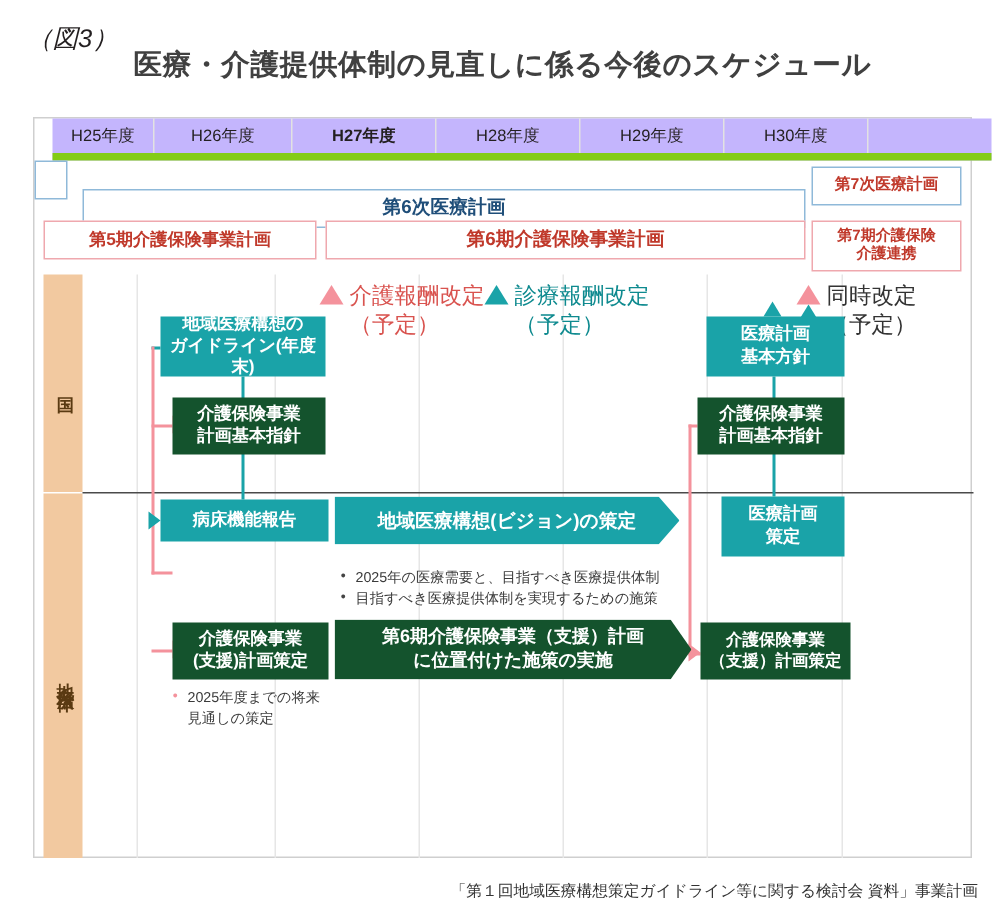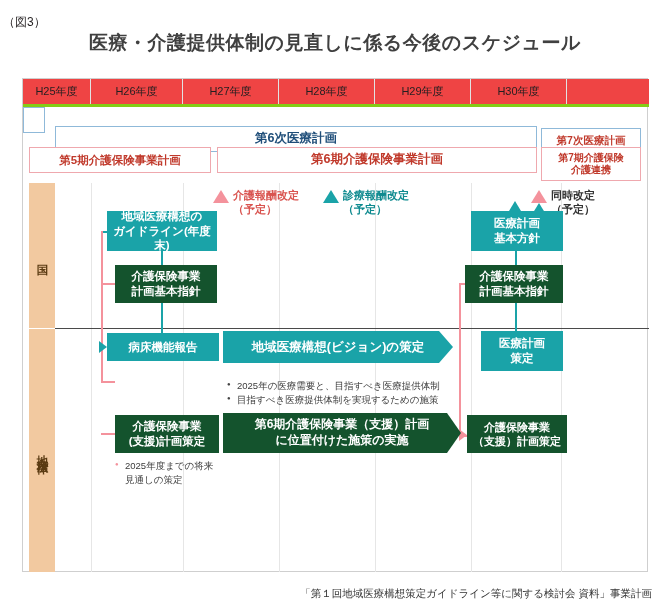--- a/index.html
+++ b/index.html
@@ -9,52 +9,52 @@
     background: #ffffff;
     font-family: "Liberation Sans", sans-serif;
     color: #231f20;
     position: relative;
     overflow: hidden;
   }
   .page {
     position: absolute; inset: 0;
   }
   .fig-label {
-    position: absolute; left: 3px; top: 14px;
-    font-size: 12px; color: #231f20;
+    position: absolute; left: 18px; top: 14px;
+    font-size: 17px; color: #231f20; font-style: italic;
   }
   .title {
     position: absolute; left: 0; top: 30px; width: 670px;
     text-align: center;
     font-size: 19px; font-weight: bold; letter-spacing: 0.5px;
     color: #404040;
   }
   .frame {
     position: absolute; left: 22px; top: 78px;
     width: 626px; height: 494px;
     border: 1px solid #cfcfcf;
     background: #fff;
   }
   
   .years {
-    position: absolute; left: 0; top: 0; width: 626px; height: 28px;
+    position: absolute; left: 12px; top: 0; width: 626px; height: 28px;
     display: flex;
-    border-bottom: 3px solid #84cc16;
-    background: #ef4444;
+    border-bottom: 5px solid #84cc16;
+    background: #c4b5fd;
   }
   .years .yr {
     font-size: 11px; color: #231f20;
     display: flex; align-items: center; justify-content: center;
     border-right: 1px solid #e2e2e2;
   }
   .years .yr:last-child { border-right: none; }
   
   .c0 { width: 68px; }
   .c1 { width: 92px; }
-  .c2 { width: 96px; }
+  .c2 { width: 96px; font-weight: bold; }
   .c3 { width: 96px; }
   .c4 { width: 96px; }
   .c5 { width: 96px; }
   .c6 { width: 82px; }
 
   
   .plans {
     position: absolute; left: 0; top: 28px; width: 626px; height: 70px;
   }
   .bar {
@@ -64,21 +64,21 @@
     font-size: 12.5px; font-weight: bold;
     line-height: 1.25;
   }
   .bar-blue {
     border: 1px solid #8fb9d9; color: #1f4e79; background: #fff;
   }
   .bar-pink {
     border: 1px solid #efa8ae; color: #c0392b; background: #fff;
   }
   #b-med6 { left: 32px; top: 19px; width: 482px; height: 26px; }
-  #b-med7 { left: 518px; top: 21px; width: 100px; height: 26px; font-size: 10.5px; }
+  #b-med7 { left: 518px; top: 4px; width: 100px; height: 26px; font-size: 10.5px; }
   #b-ins5 { left: 6px; top: 40px; width: 182px; height: 26px; font-size: 11.5px; }
   #b-ins6 { left: 194px; top: 40px; width: 320px; height: 26px; }
   #b-ins6b { left: 518px; top: 40px; width: 100px; height: 34px; font-size: 10px; }
   #b-stub { left: 6px; top: 8px; width: 22px; height: 26px; border: 1px solid #8fb9d9; }
 
   
   .body-area {
     position: absolute; left: 0; top: 104px; width: 626px; height: 389px;
   }
   .side-band {
@@ -142,21 +142,21 @@
   .tri-pink {
     width: 0; height: 0;
     border-left: 8px solid transparent; border-right: 8px solid transparent;
     border-bottom: 13px solid #f4929c;
   }
   .tri-teal {
     width: 0; height: 0;
     border-left: 8px solid transparent; border-right: 8px solid transparent;
     border-bottom: 13px solid #1aa3a8;
   }
-  .marker .lbl { font-size: 11px; line-height: 1.25; font-weight: bold; }
+  .marker .lbl { font-size: 15px; line-height: 1.25; font-weight: normal; }
   .lbl-pink { color: #d9534f; }
   .lbl-teal { color: #0e8a8f; }
   #mk-kaigo { left: 190px; top: 6px; }
   #mk-shinryo { left: 300px; top: 6px; }
   #mk-doji { left: 508px; top: 6px; }
 
   
   .bullets {
     position: absolute;
     font-size: 9.5px; line-height: 1.45; color: #3b3b3b;

